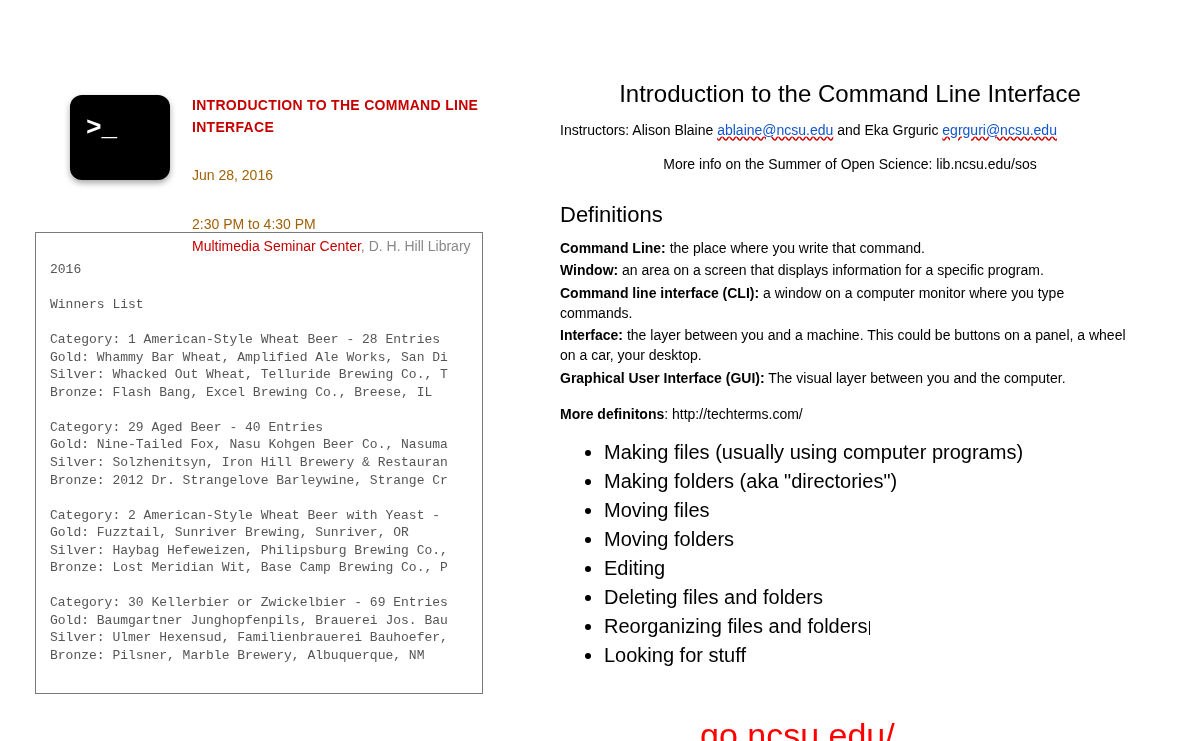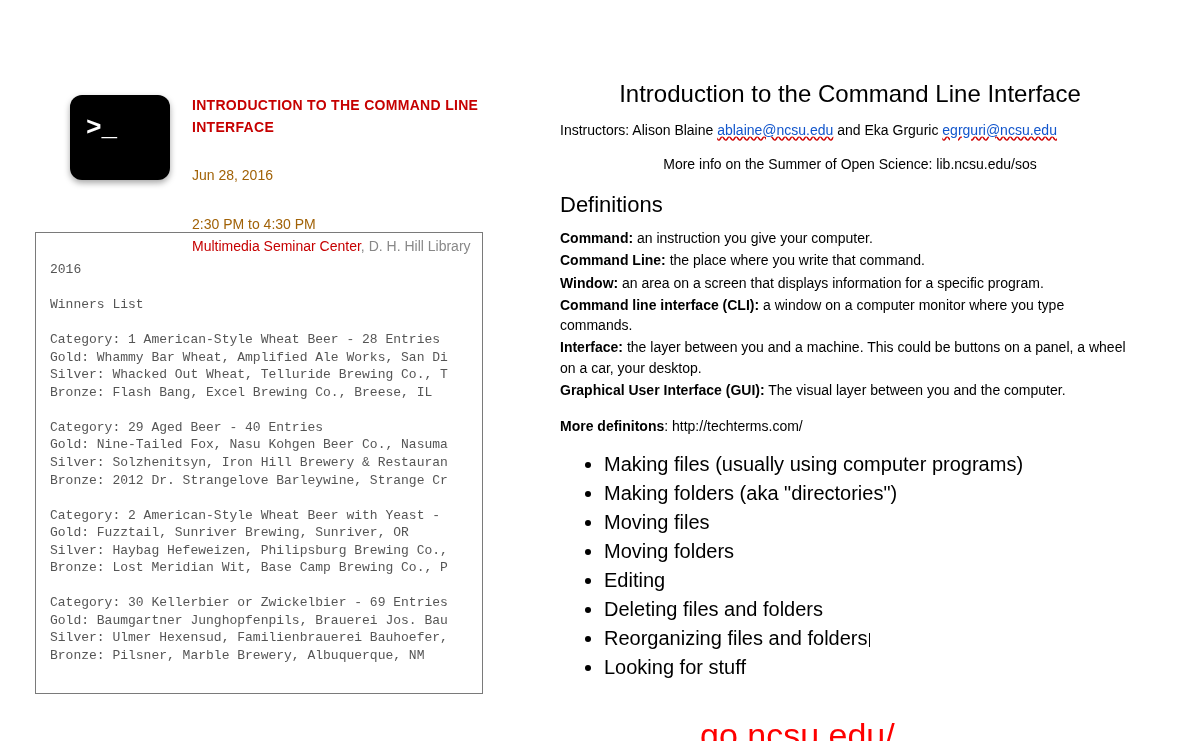--- a/index.html
+++ b/index.html
@@ -103,21 +103,21 @@
   }
   .instructors a {
     color: #1155cc;
     text-decoration: underline;
     text-decoration-color: #c00;
     text-decoration-style: wavy;
   }
   .more-info {
     text-align: center;
     font-size: 14px;
-    margin-bottom: 20px;
+    margin-bottom: 30px;
   }
   .definitions-h {
     font-size: 22px;
     margin: 0 0 10px 0;
     font-weight: normal;
   }
   .def-line {
     font-size: 14px;
     line-height: 1.45;
     margin-bottom: 2px;
@@ -209,21 +209,20 @@
       <a href="#">ablaine@ncsu.edu</a>
       <span> and Eka Grguric </span>
       <a href="#">egrguri@ncsu.edu</a>
     </div>
 
     <div class="more-info">More info on the Summer of Open Science: lib.ncsu.edu/sos</div>
 
     <h2 class="definitions-h">Definitions</h2>
 
     <div id="defs-list">
-        <div class="def-line"><span class="term">Command:</span><span> an instruction you give your computer.</span></div>
         <div class="def-line"><span class="term">Command Line:</span><span> the place where you write that command.</span></div>
         <div class="def-line"><span class="term">Window:</span><span> an area on a screen that displays information for a specific program.</span></div>
         <div class="def-line"><span class="term">Command line interface (CLI):</span><span> a window on a computer monitor where you type commands.</span></div>
         <div class="def-line"><span class="term">Interface:</span><span> the layer between you and a machine. This could be buttons on a panel, a wheel on a car, your desktop.</span></div>
         <div class="def-line"><span class="term">Graphical User Interface (GUI):</span><span>  The visual layer between you and the computer.</span></div>
       </div>
 
     <div class="more-defs">
       <span class="lbl">More definitons</span><span>: http://techterms.com/</span>
     </div>

